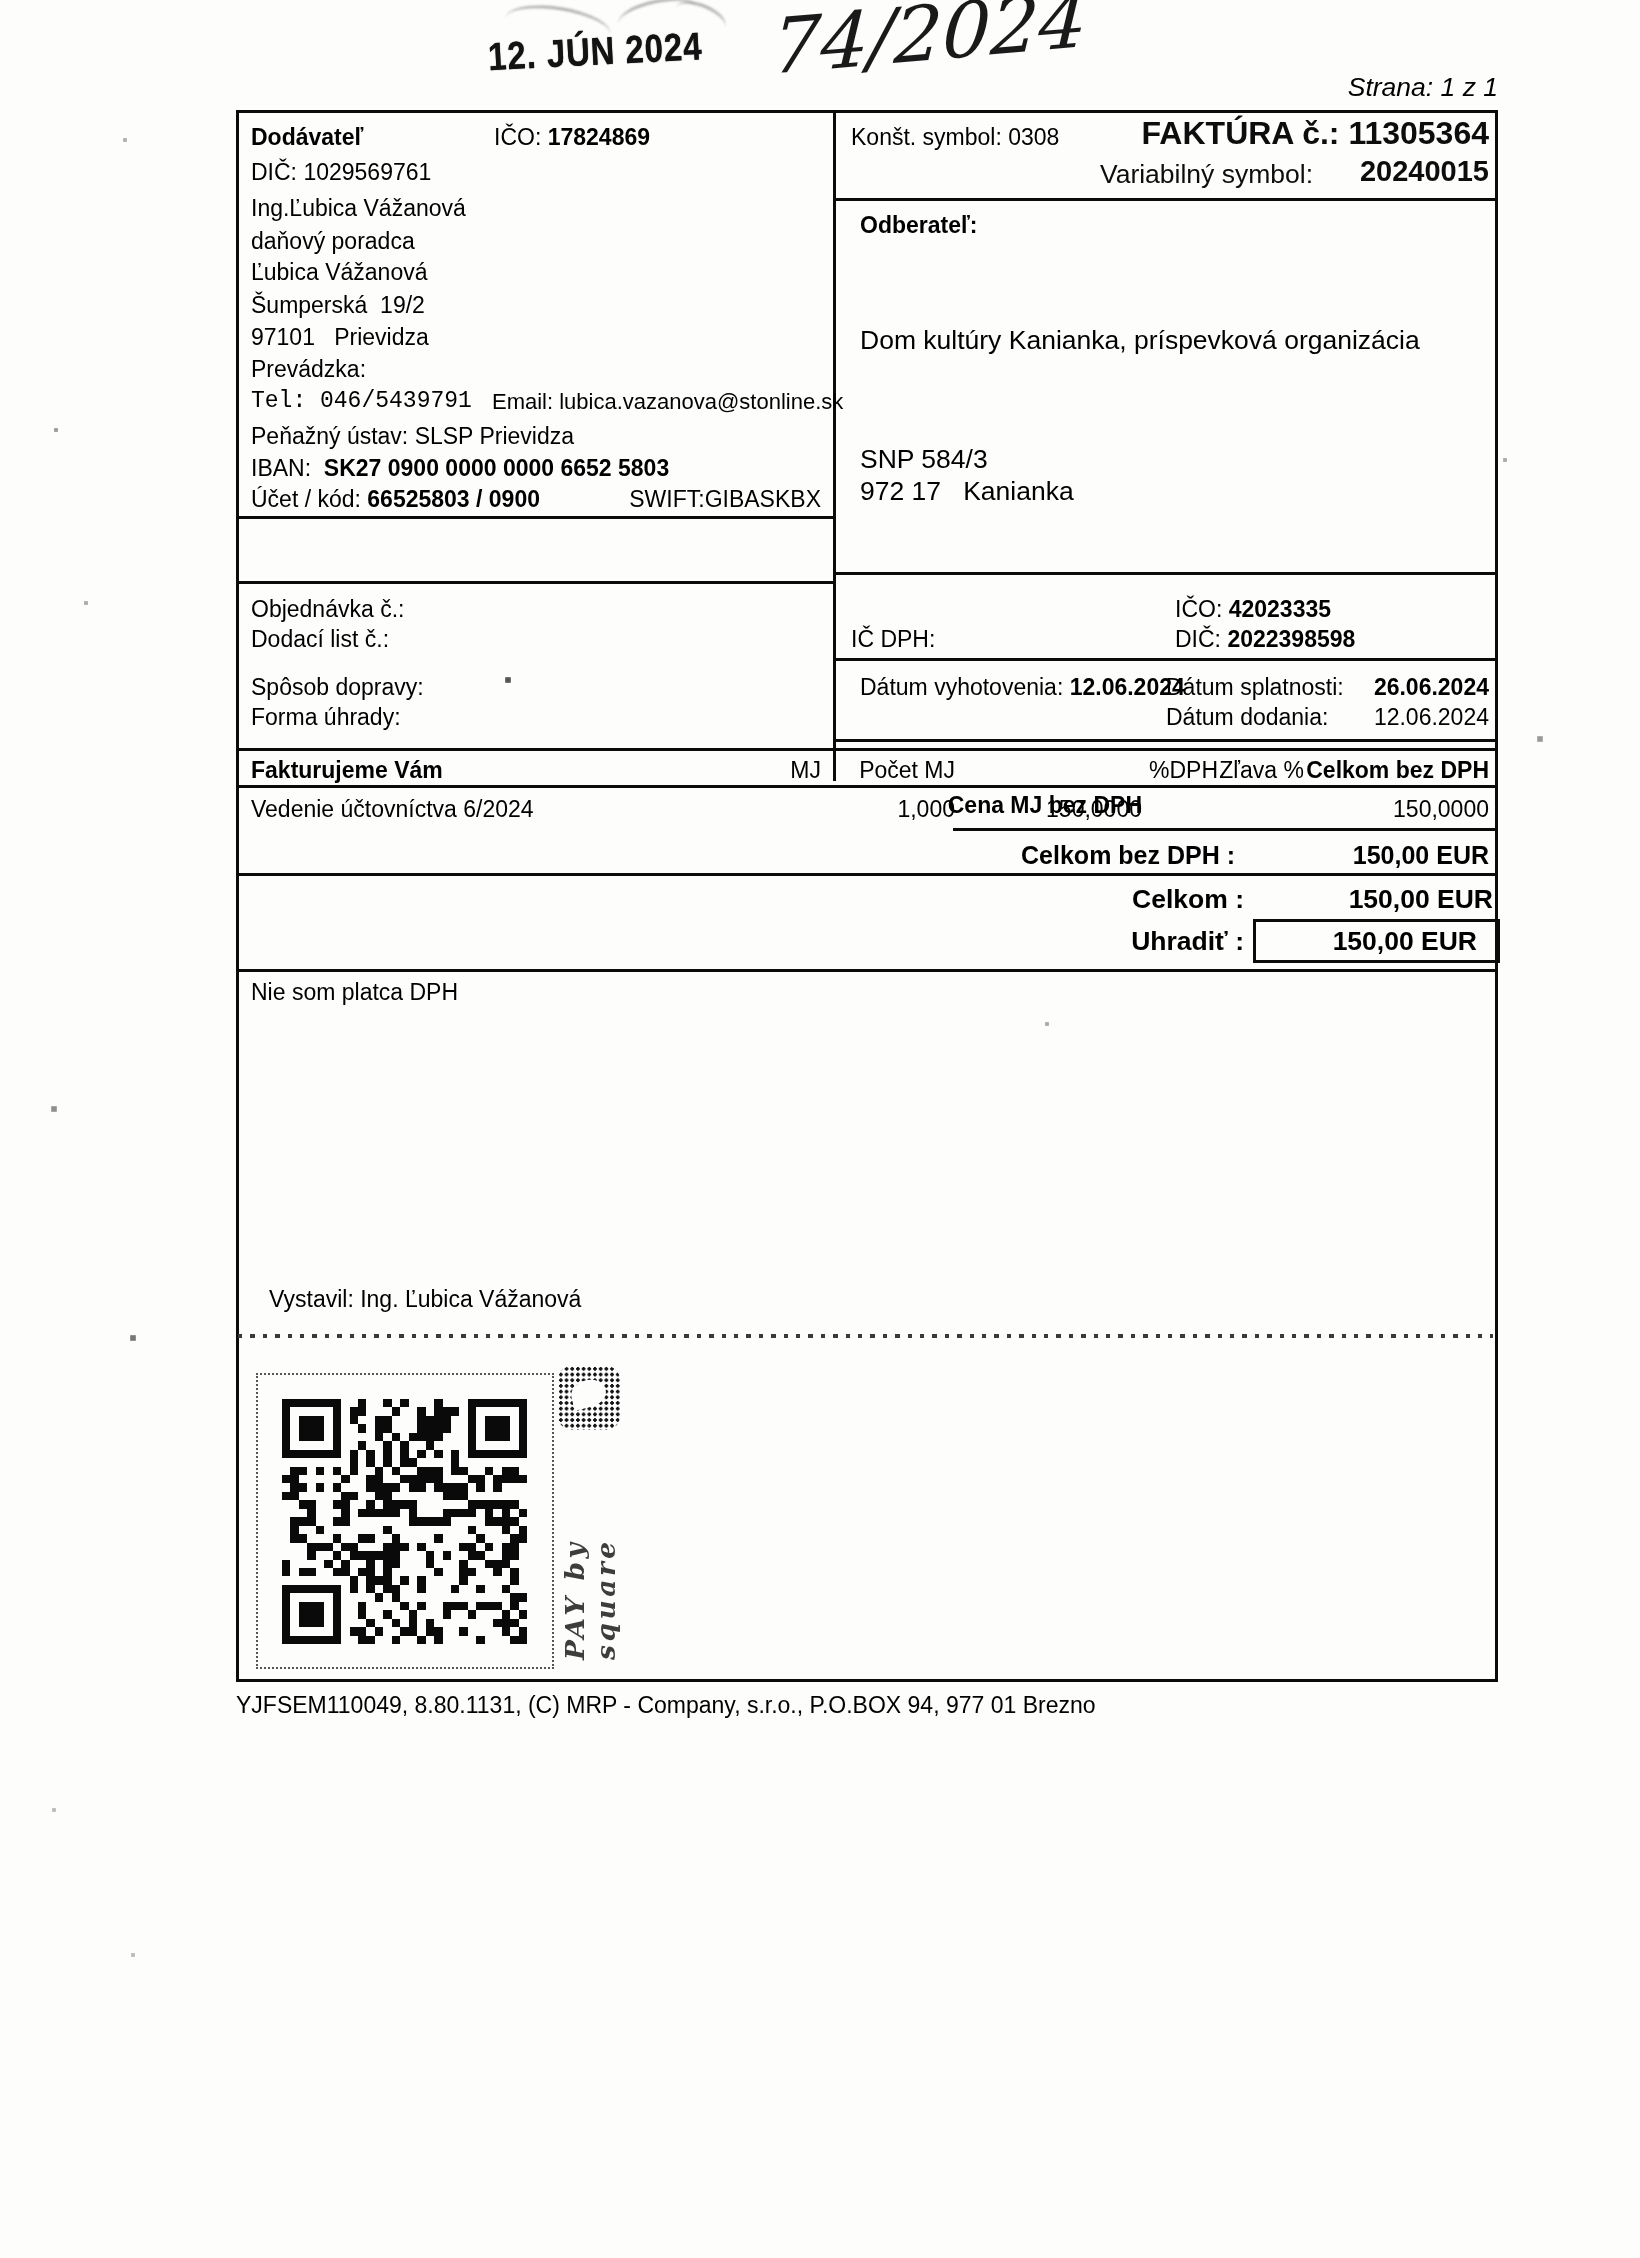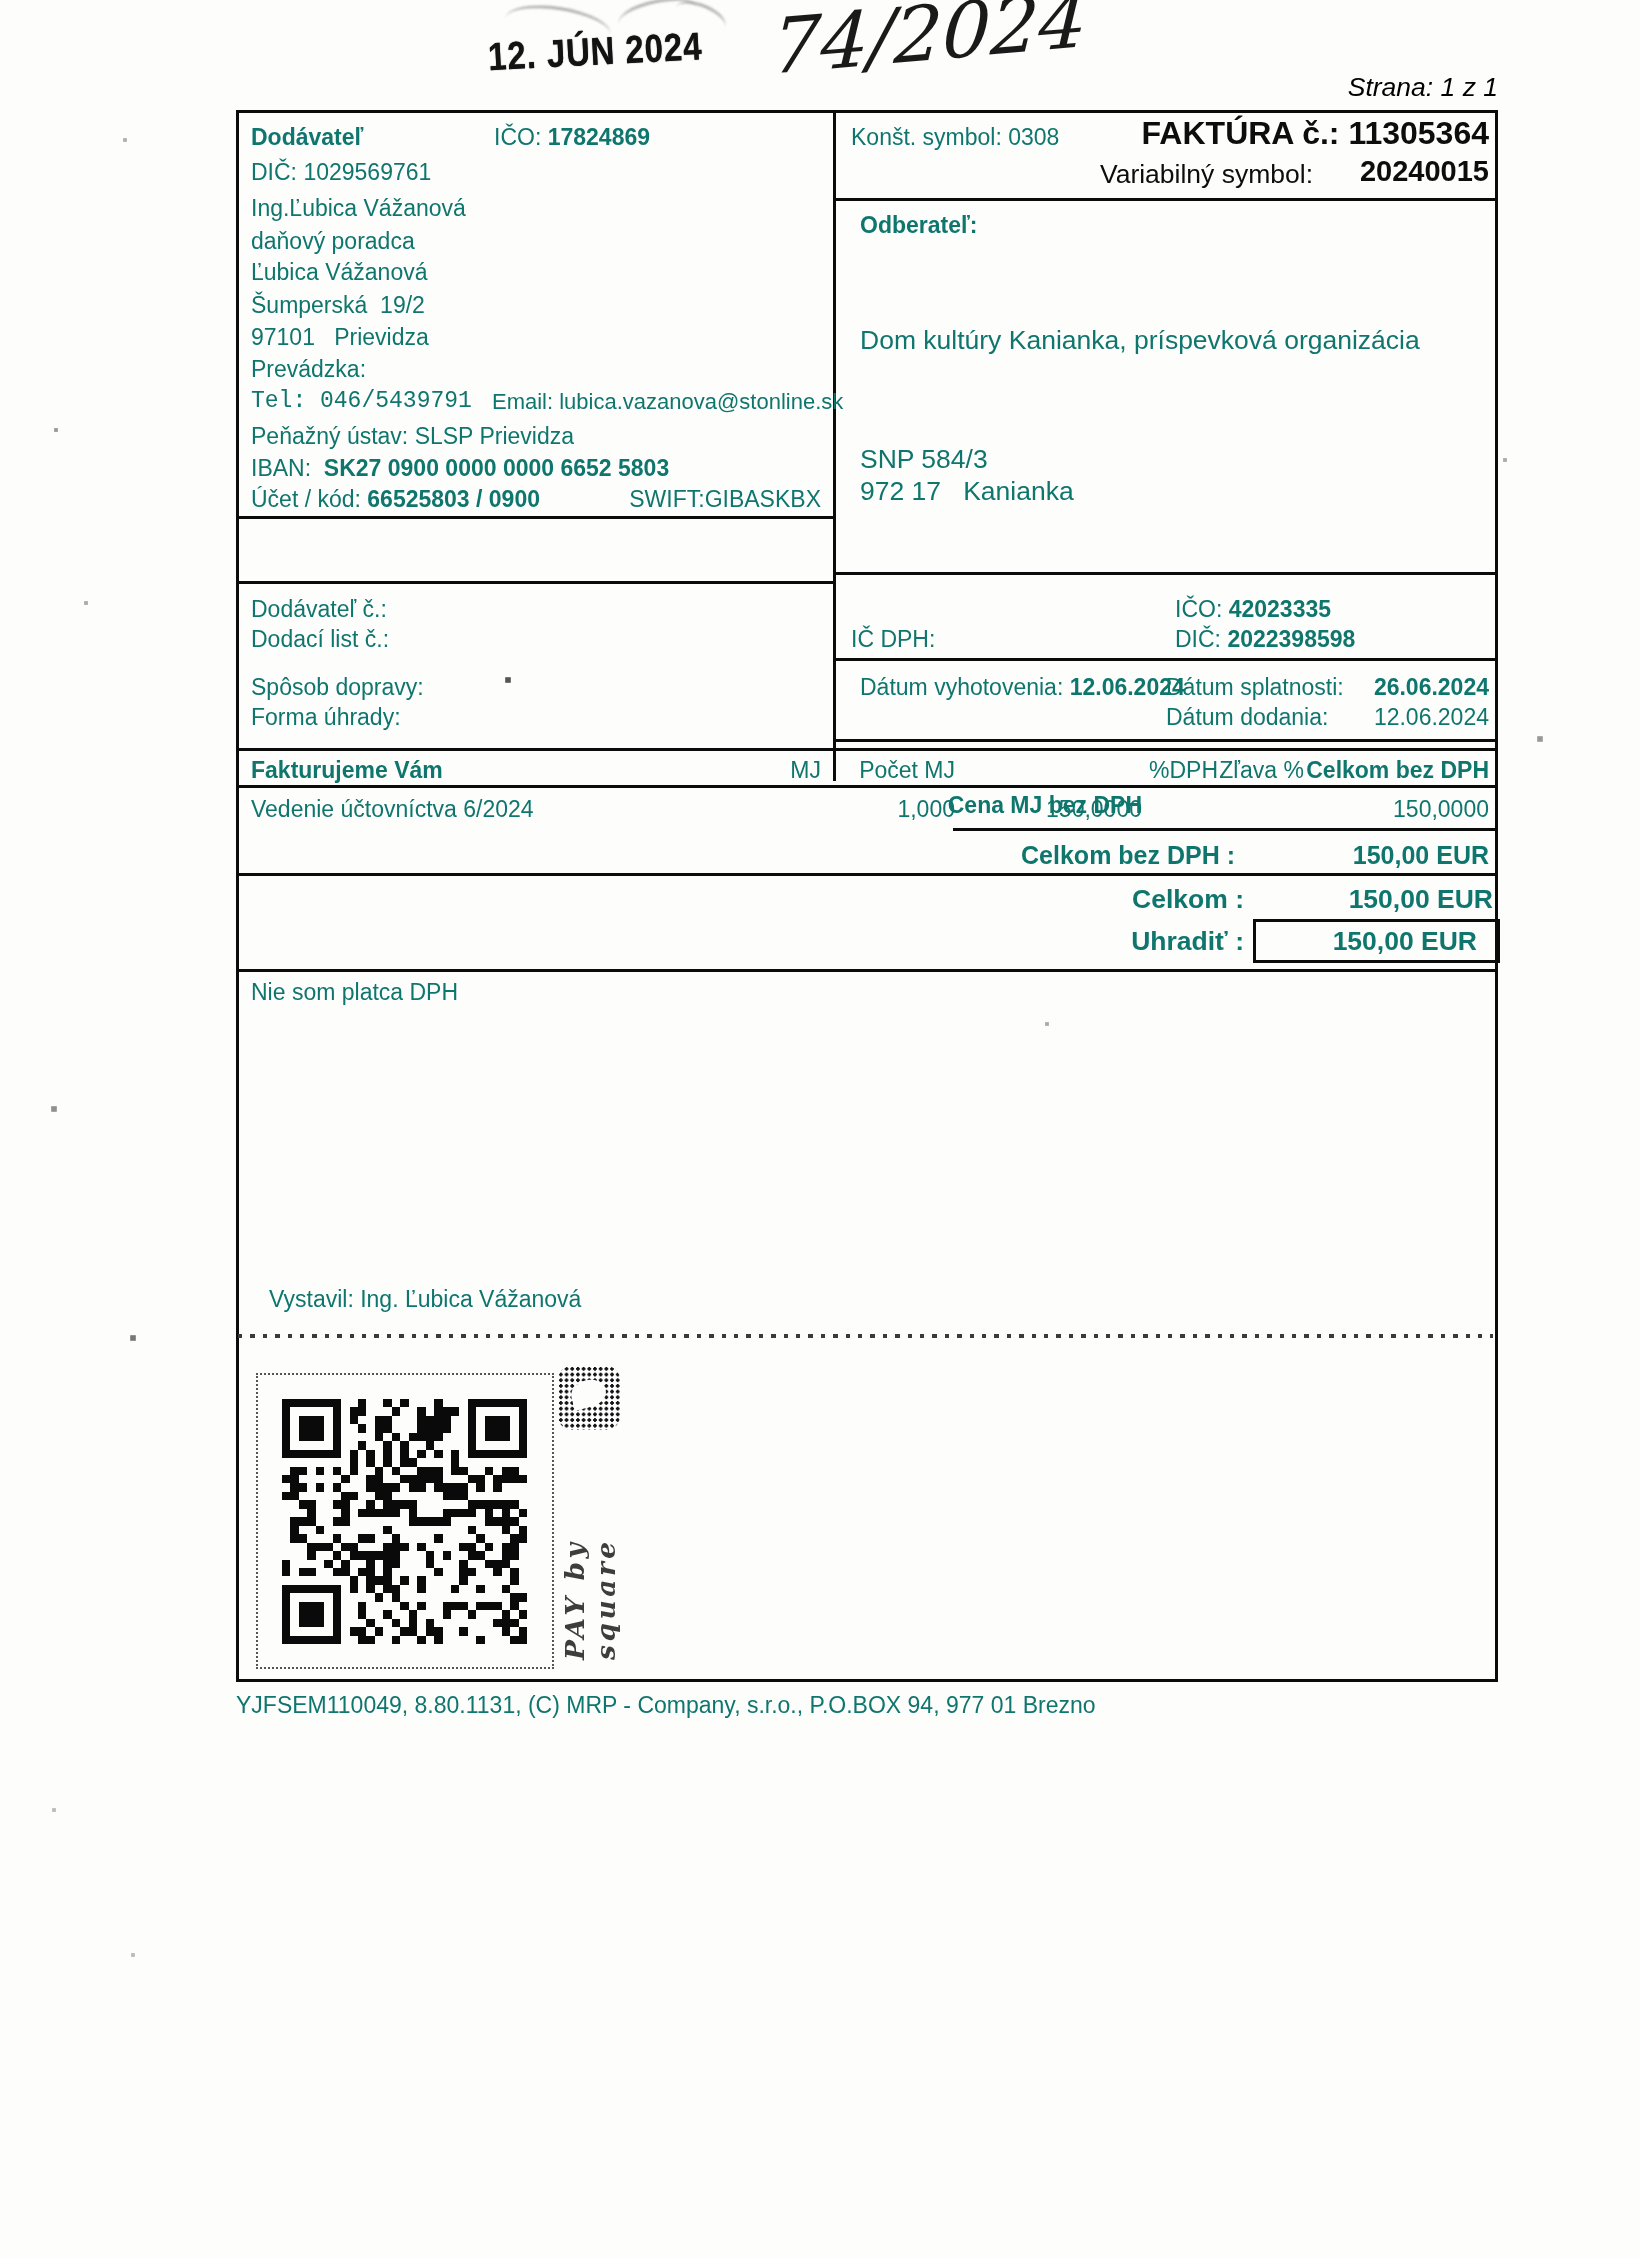--- a/index.html
+++ b/index.html
@@ -1,18 +1,18 @@
 <!DOCTYPE html>
 <html style="font-size:14px"><head>
 <meta charset="utf-8">
 <style>
   html,body{margin:0;padding:0;background:#e8e8e8;}
   #page{position:relative;width:1641px;height:2258px;background:#fdfdfc;overflow:hidden;
         font-family:"Liberation Sans",sans-serif;color:#0d0d0d;}
-  .t{position:absolute;white-space:pre;font-size:23px;line-height:1.2;color:#0f766e;}
+  .t{position:absolute;white-space:pre;font-size:23px;line-height:1.2;color:#000000;}
   .b{font-weight:bold;}
   .hl{position:absolute;height:2.6px;background:#0b0b0b;}
   .vl{position:absolute;width:2.6px;background:#0b0b0b;}
   #outer-box{position:absolute;left:236px;top:110px;width:1262px;height:1572px;
              border:3.5px solid #0b0b0b;box-sizing:border-box;}
   #stamp-date{position:absolute;left:487px;top:35px;font-size:33px;font-weight:bold;
               letter-spacing:0.9px;transform:rotate(-3deg) scaleY(1.18);transform-origin:left top;
               color:#131313;text-shadow:0 0 0.9px #222;}
   .smudge{position:absolute;border-top:3.5px solid #555;border-radius:60%;opacity:.45;filter:blur(0.9px);}
   #handwriting{position:absolute;left:775px;top:1.8px;font-family:"DejaVu Serif",serif;
@@ -92,21 +92,21 @@
     <span class="t" style="left:860px;top:444px;font-size:26.5px;">SNP 584/3</span>
     <span class="t" style="left:860px;top:476px;font-size:26.5px;">972 17   Kanianka</span>
     <div class="hl" style="left:833px;top:572px;width:665px;"></div>
     <span class="t" style="left:1175px;top:596px;"><span>IČO: </span><span class="b">42023335</span></span>
     <span class="t" style="left:1175px;top:626px;"><span>DIČ: </span><span class="b">2022398598</span></span>
     <span class="t" style="left:851px;top:626px;">IČ DPH:</span>
   </div>
 
   <div>
     <div class="hl" style="left:236px;top:581px;width:597px;"></div>
-    <span class="t" style="left:251px;top:596px;">Dodávateľ č.:</span>
+    <span class="t" style="left:251px;top:596px;">Objednávka č.:</span>
     <span class="t" style="left:251px;top:626px;">Dodací list č.:</span>
     <span class="t" style="left:251px;top:674px;">Spôsob dopravy:</span>
     <span class="t" style="left:251px;top:704px;">Forma úhrady:</span>
   </div>
 
   <div>
     <div class="hl" style="left:833px;top:658px;width:665px;"></div>
     <span class="t" style="left:860px;top:674px;"><span>Dátum vyhotovenia: </span><span class="b">12.06.2024</span></span>
     <span class="t" style="left:1166px;top:674px;">Dátum splatnosti:</span>
     <span class="t b" style="right:152px;top:674px;">26.06.2024</span>

